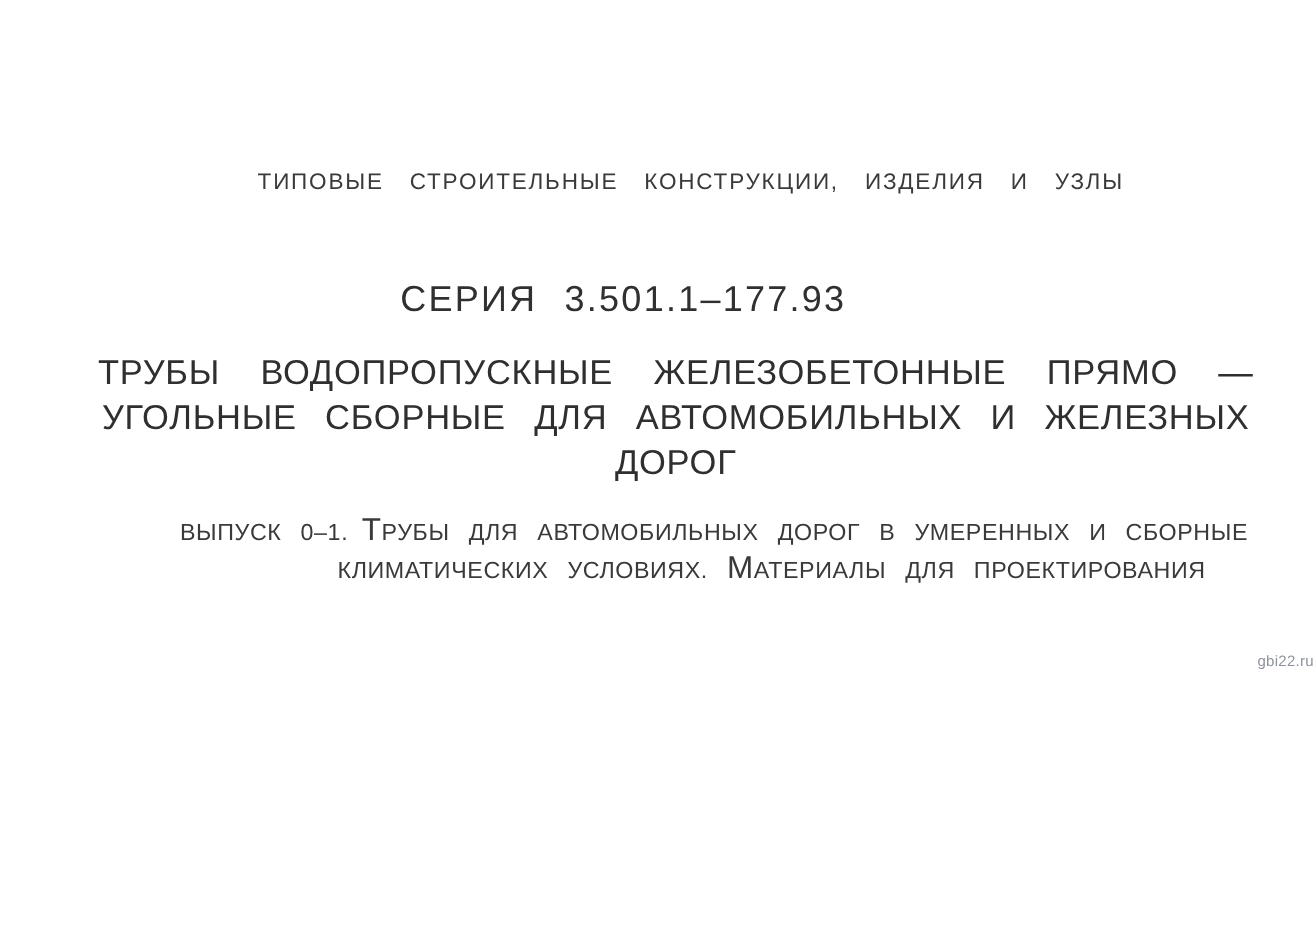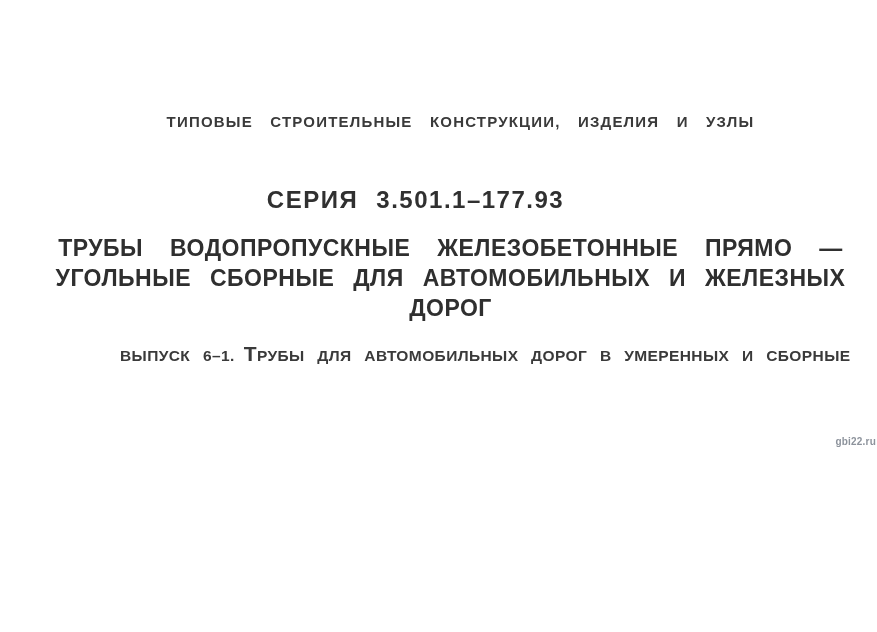--- a/index.html
+++ b/index.html
@@ -8,21 +8,20 @@
     background: #ffffff;
   }
   .page {
     position: relative;
     width: 877px;
     height: 632px;
     background: #ffffff;
     overflow: hidden;
     font-family: "Liberation Sans", sans-serif;
     color: #333333;
-    font-weight: bold;
     -webkit-font-smoothing: antialiased;
   }
   .category-line {
     position: absolute;
     top: 112px;
     left: 0;
     right: 0;
     text-align: center;
     transform: translateX(22px);
     font-size: 15px;
@@ -98,19 +97,22 @@
   <div class="series-line">СЕРИЯ 3.501.1–177.93</div>
 
   <div class="title-block">
     <div class="title-line t1">ТРУБЫ ВОДОПРОПУСКНЫЕ ЖЕЛЕЗОБЕТОННЫЕ ПРЯМО —</div>
     <div class="title-line t2">УГОЛЬНЫЕ СБОРНЫЕ ДЛЯ АВТОМОБИЛЬНЫХ И ЖЕЛЕЗНЫХ</div>
     <div class="title-line t3">ДОРОГ</div>
   </div>
 
   <div class="issue-block">
     <div class="issue-line l1">
-      <span class="issue-label">ВЫПУСК 6–1.</span><span class="lead-cap">Т</span><span>РУБЫ ДЛЯ АВТОМОБИЛЬНЫХ ДОРОГ В УМЕРЕННЫХ И СБОРНЫЕ</span>
+      <span class="issue-label">ВЫПУСК 0–1.</span><span class="lead-cap">Т</span><span>РУБЫ ДЛЯ АВТОМОБИЛЬНЫХ ДОРОГ В УМЕРЕННЫХ И СБОРНЫЕ</span>
+    </div>
+    <div class="issue-line l2">
+      <span>КЛИМАТИЧЕСКИХ УСЛОВИЯХ. </span><span class="lead-cap">М</span><span>АТЕРИАЛЫ ДЛЯ ПРОЕКТИРОВАНИЯ</span>
     </div>
   </div>
 
   <div class="watermark">gbi22.ru</div>
 
 </div>
 
 </body></html>

